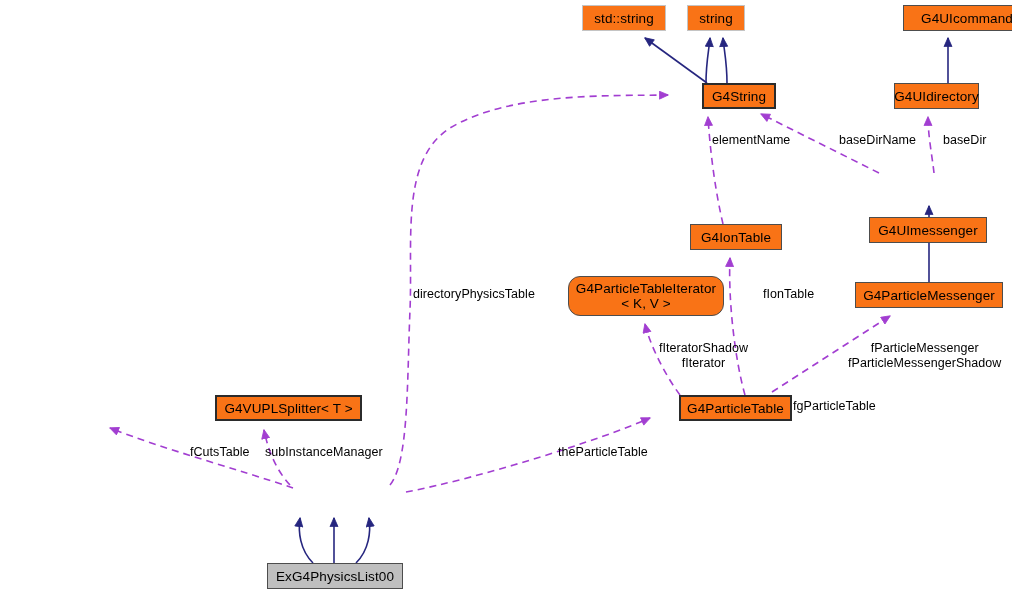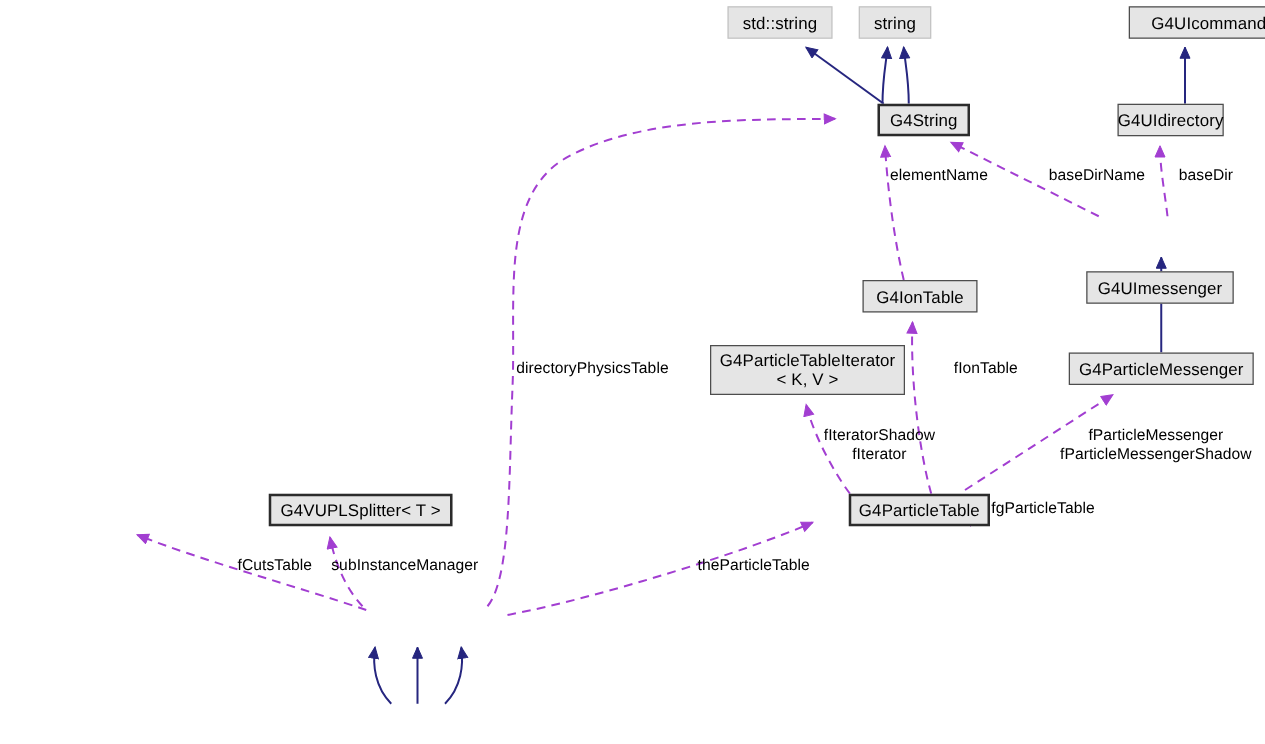--- a/index.html
+++ b/index.html
@@ -27,21 +27,21 @@
   .uml-node {
     position: absolute;
     box-sizing: border-box;
     display: flex;
     align-items: center;
     justify-content: center;
     text-align: center;
     color: #000000;
     font-size: 13.5px;
     line-height: 15px;
-    background: #e5e5e5;
+    background: #f97316;
     white-space: pre;
     letter-spacing: 0.1px;
   }
   
   .uml-node.plain {
     border: 1px solid #c4c4c4;
   }
   
   .uml-node.normal {
     border: 1px solid #4d4d4d;
@@ -152,39 +152,42 @@
   </div>
 
   <div class="uml-node normal" style="left:869px; top:173px; width:118px; height:26px;margin-top:44px;">
     <span class="node-label">G4UImessenger</span>
   </div>
 
   <div class="uml-node normal" style="left:690px; top:224px; width:92px; height:26px;">
     <span class="node-label">G4IonTable</span>
   </div>
 
-  <div class="uml-node normal" style="left:568px; top:276px; width:156px; height:40px;">
+  <div class="uml-node normal" style="left:568px; top:276px; width:156px; height:40px;border-radius:12px;">
     <span class="node-label">G4ParticleTableIterator
 &lt; K, V &gt;</span>
   </div>
 
   <div class="uml-node normal" style="left:855px; top:282px; width:148px; height:26px;">
     <span class="node-label">G4ParticleMessenger</span>
   </div>
 
 
   <div class="uml-node thick" style="left:191px; top:395px; width:147px; height:26px;">
     <span class="node-label">G4VUPLSplitter&lt; T &gt;</span>
   </div>
 
   <div class="uml-node thick" style="left:655px; top:395px; width:113px; height:26px;">
     <span class="node-label">G4ParticleTable</span>
   </div>
 
 
+  <div class="uml-node focus" style="left:267px; top:563px; width:136px; height:26px;">
+    <span class="node-label">ExG4PhysicsList00</span>
+  </div>
 
   <div class="edge-label" style="left:712px; top:133px;">elementName</div>
 
   <div class="edge-label" style="left:839px; top:133px;">baseDirName</div>
 
   <div class="edge-label" style="left:943px; top:133px;">baseDir</div>
 
   <div class="edge-label" style="left:763px; top:287px;">fIonTable</div>
 
   <div class="edge-label" style="left:413px; top:287px;">directoryPhysicsTable</div>

